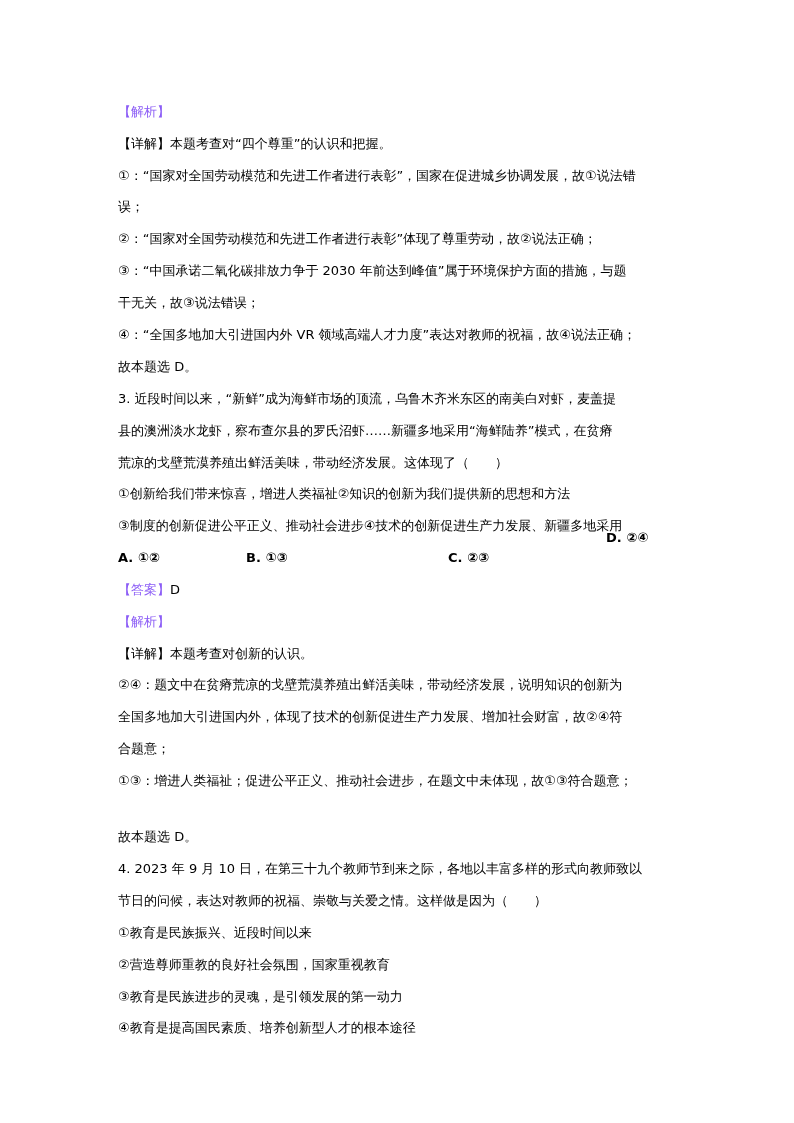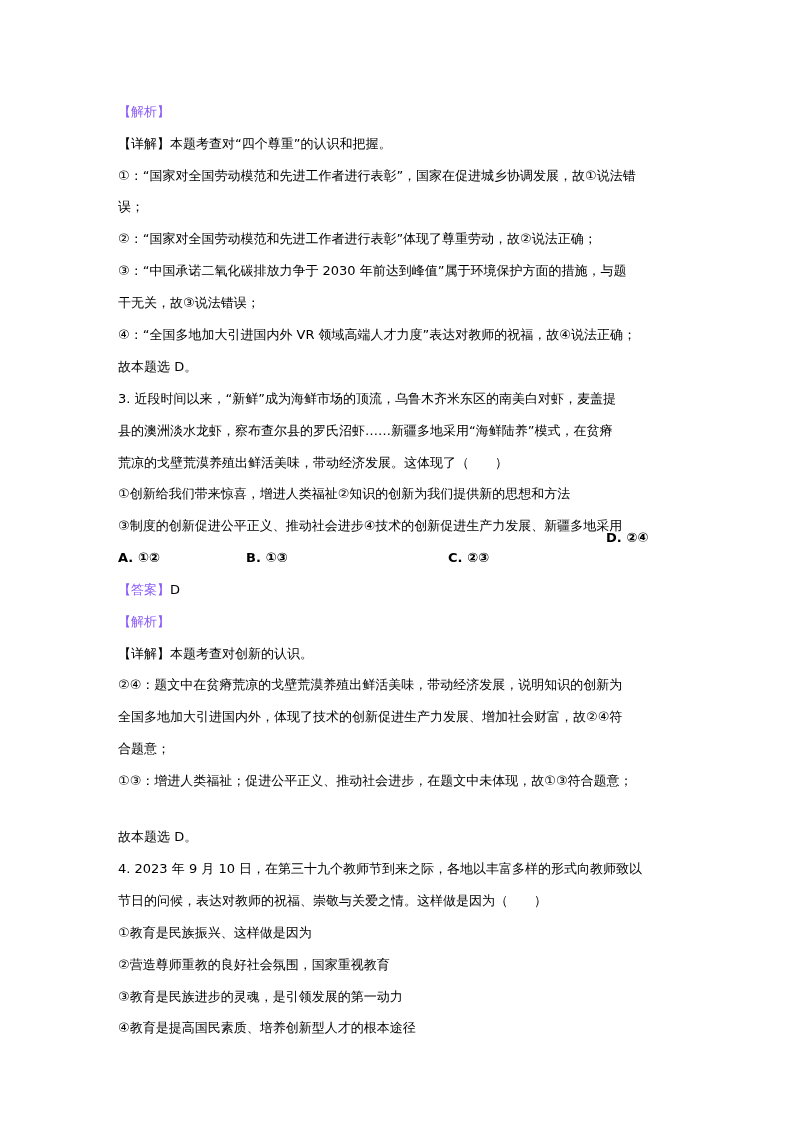--- a/index.html
+++ b/index.html
@@ -40,17 +40,17 @@
   <div class="line label" style="top:614px">【解析】</div>
   <div class="line" style="top:646px"><span>【详解】</span><span>本题考查对创新的认识。</span></div>
   <div class="line" style="top:677px">②④：题文中在贫瘠荒凉的戈壁荒漠养殖出鲜活美味，带动经济发展，说明知识的创新为</div>
   <div class="line" style="top:709px">全国多地加大引进国内外，体现了技术的创新促进生产力发展、增加社会财富，故②④符</div>
   <div class="line" style="top:741px">合题意；</div>
   <div class="line" style="top:773px">①③：增进人类福祉；促进公平正义、推动社会进步，在题文中未体现，故①③符合题意；</div>
   <div class="line" style="top:829px">故本题选 D。</div>
 
   <div class="line" style="top:861px">4. 2023 年 9 月 10 日，在第三十九个教师节到来之际，各地以丰富多样的形式向教师致以</div>
   <div class="line" style="top:893px">节日的问候，表达对教师的祝福、崇敬与关爱之情。这样做是因为（　　）</div>
-  <div class="line" style="top:925px">①教育是民族振兴、这样做是因为</div>
+  <div class="line" style="top:925px">①教育是民族振兴、近段时间以来</div>
   <div class="line" style="top:957px">②营造尊师重教的良好社会氛围，国家重视教育</div>
   <div class="line" style="top:989px">③教育是民族进步的灵魂，是引领发展的第一动力</div>
   <div class="line" style="top:1020px">④教育是提高国民素质、培养创新型人才的根本途径</div>
 </div>
 
 </body></html>

